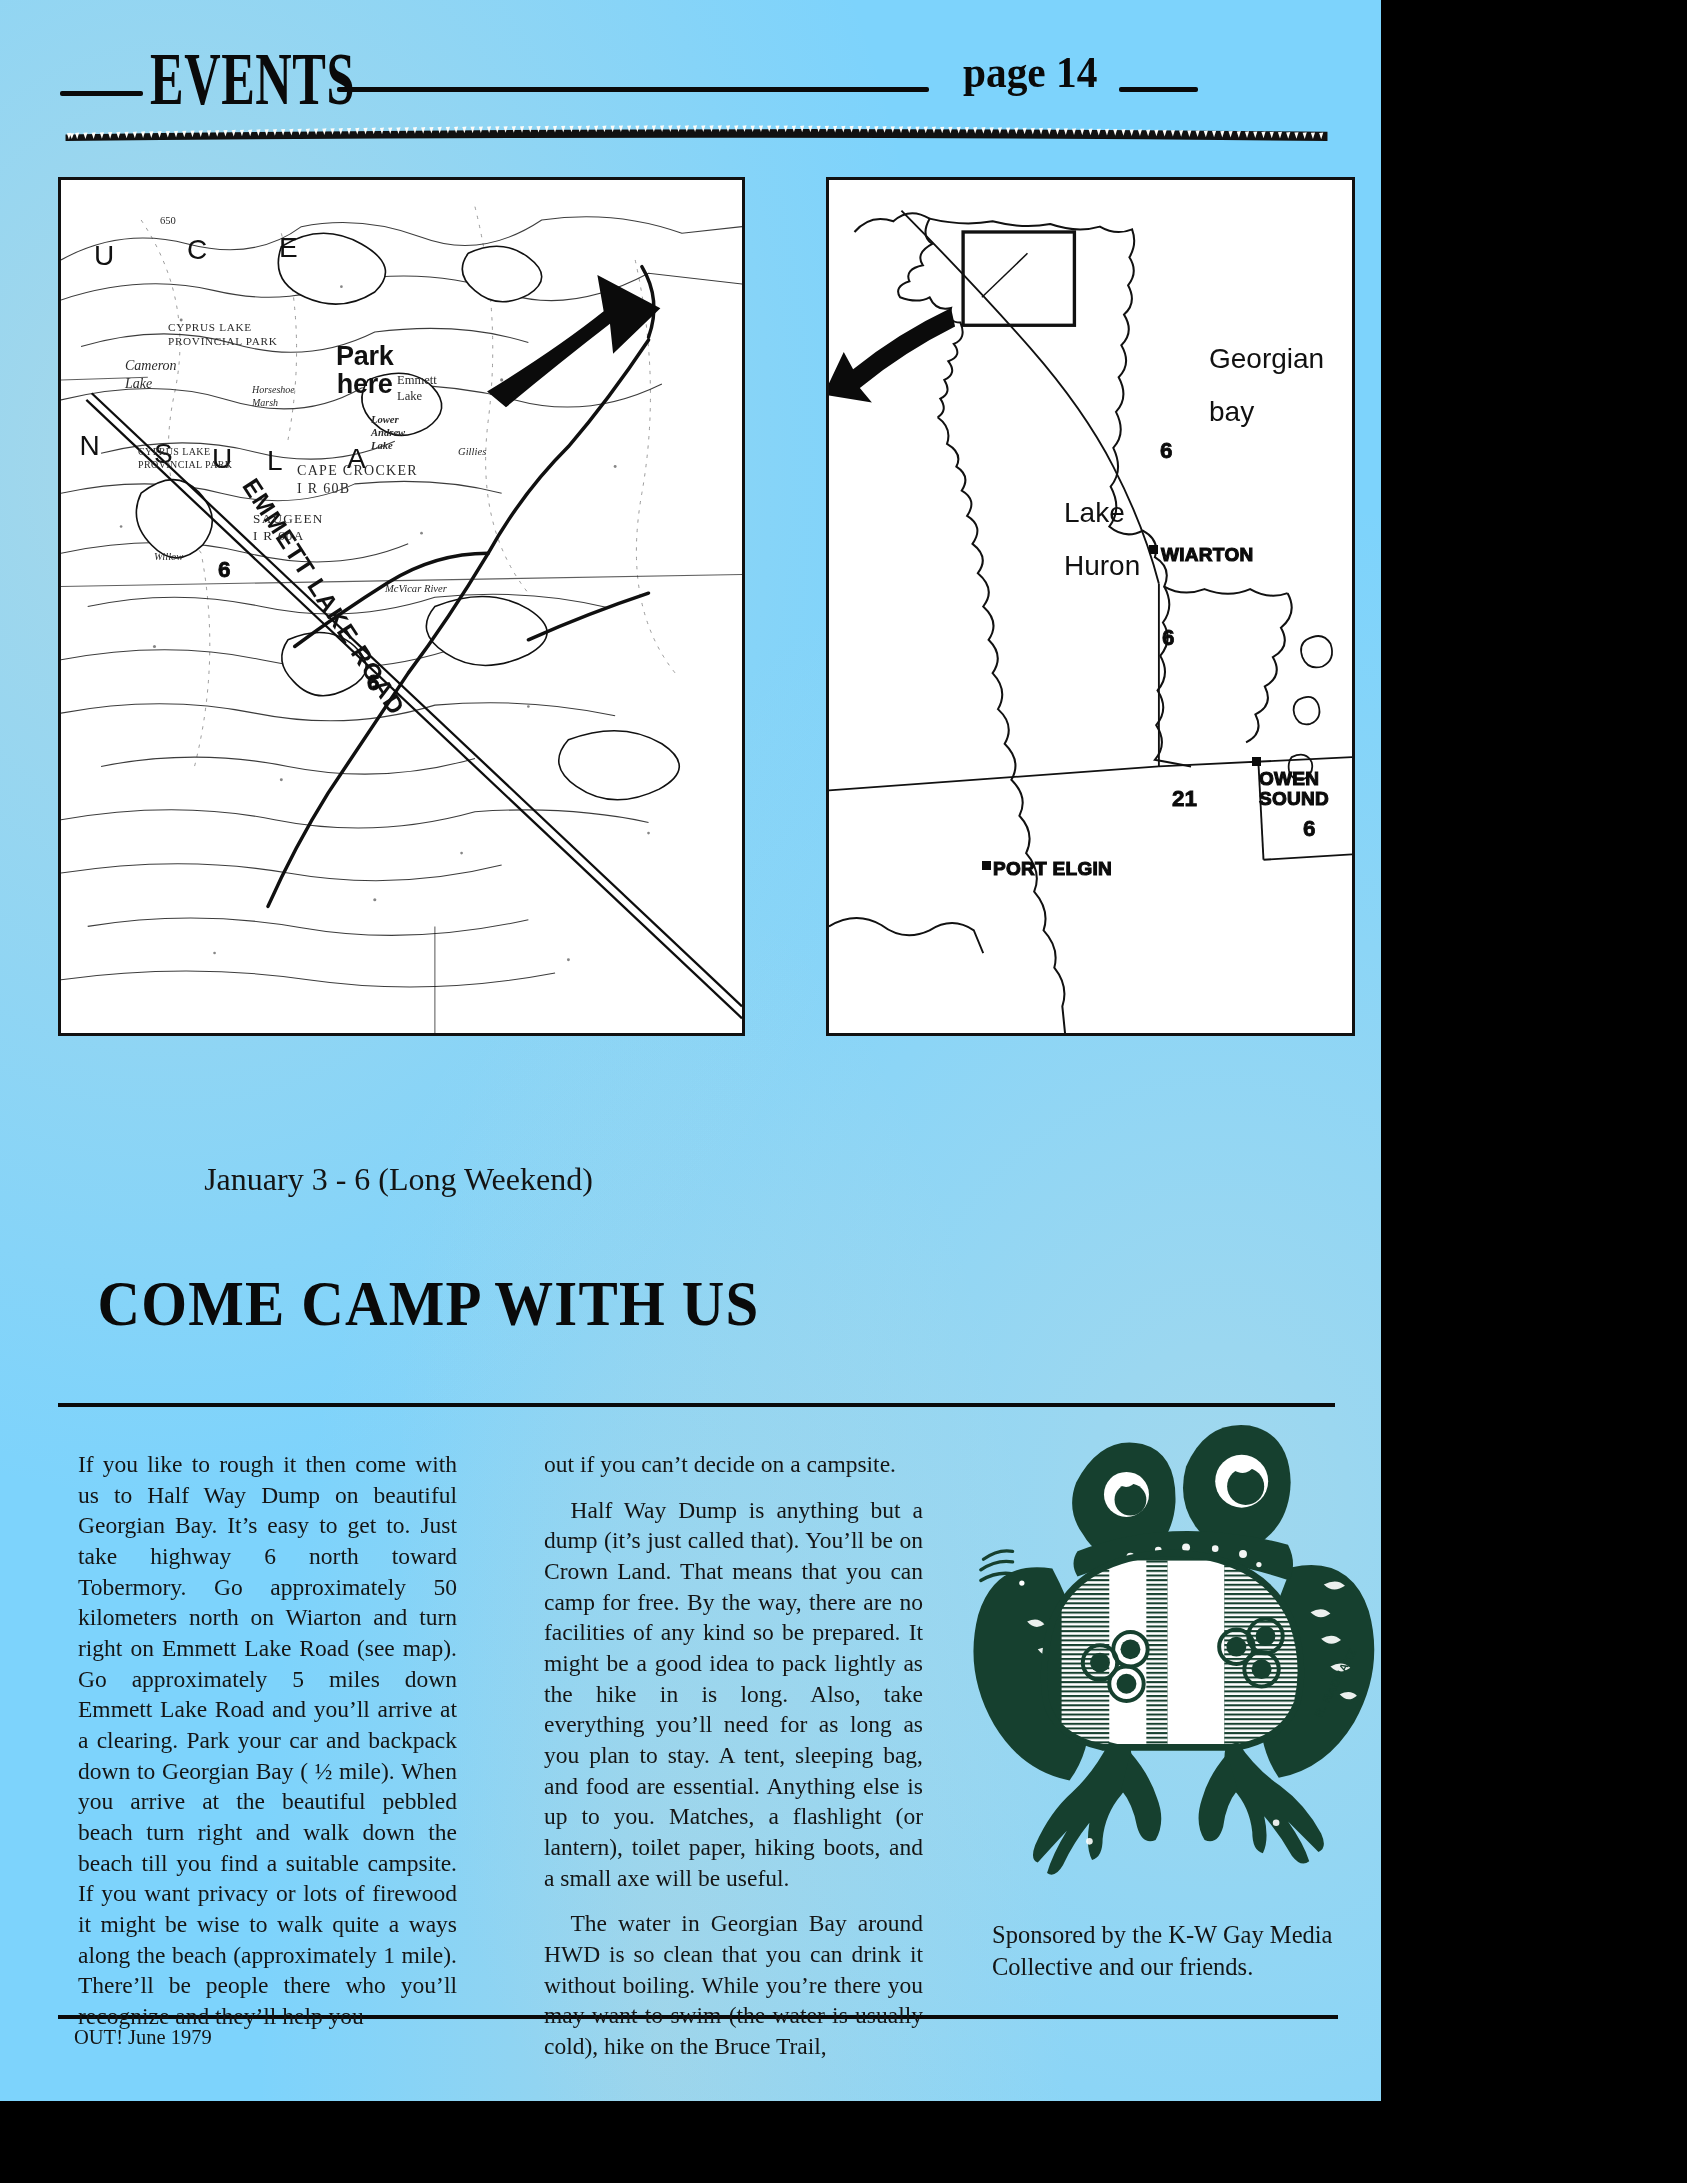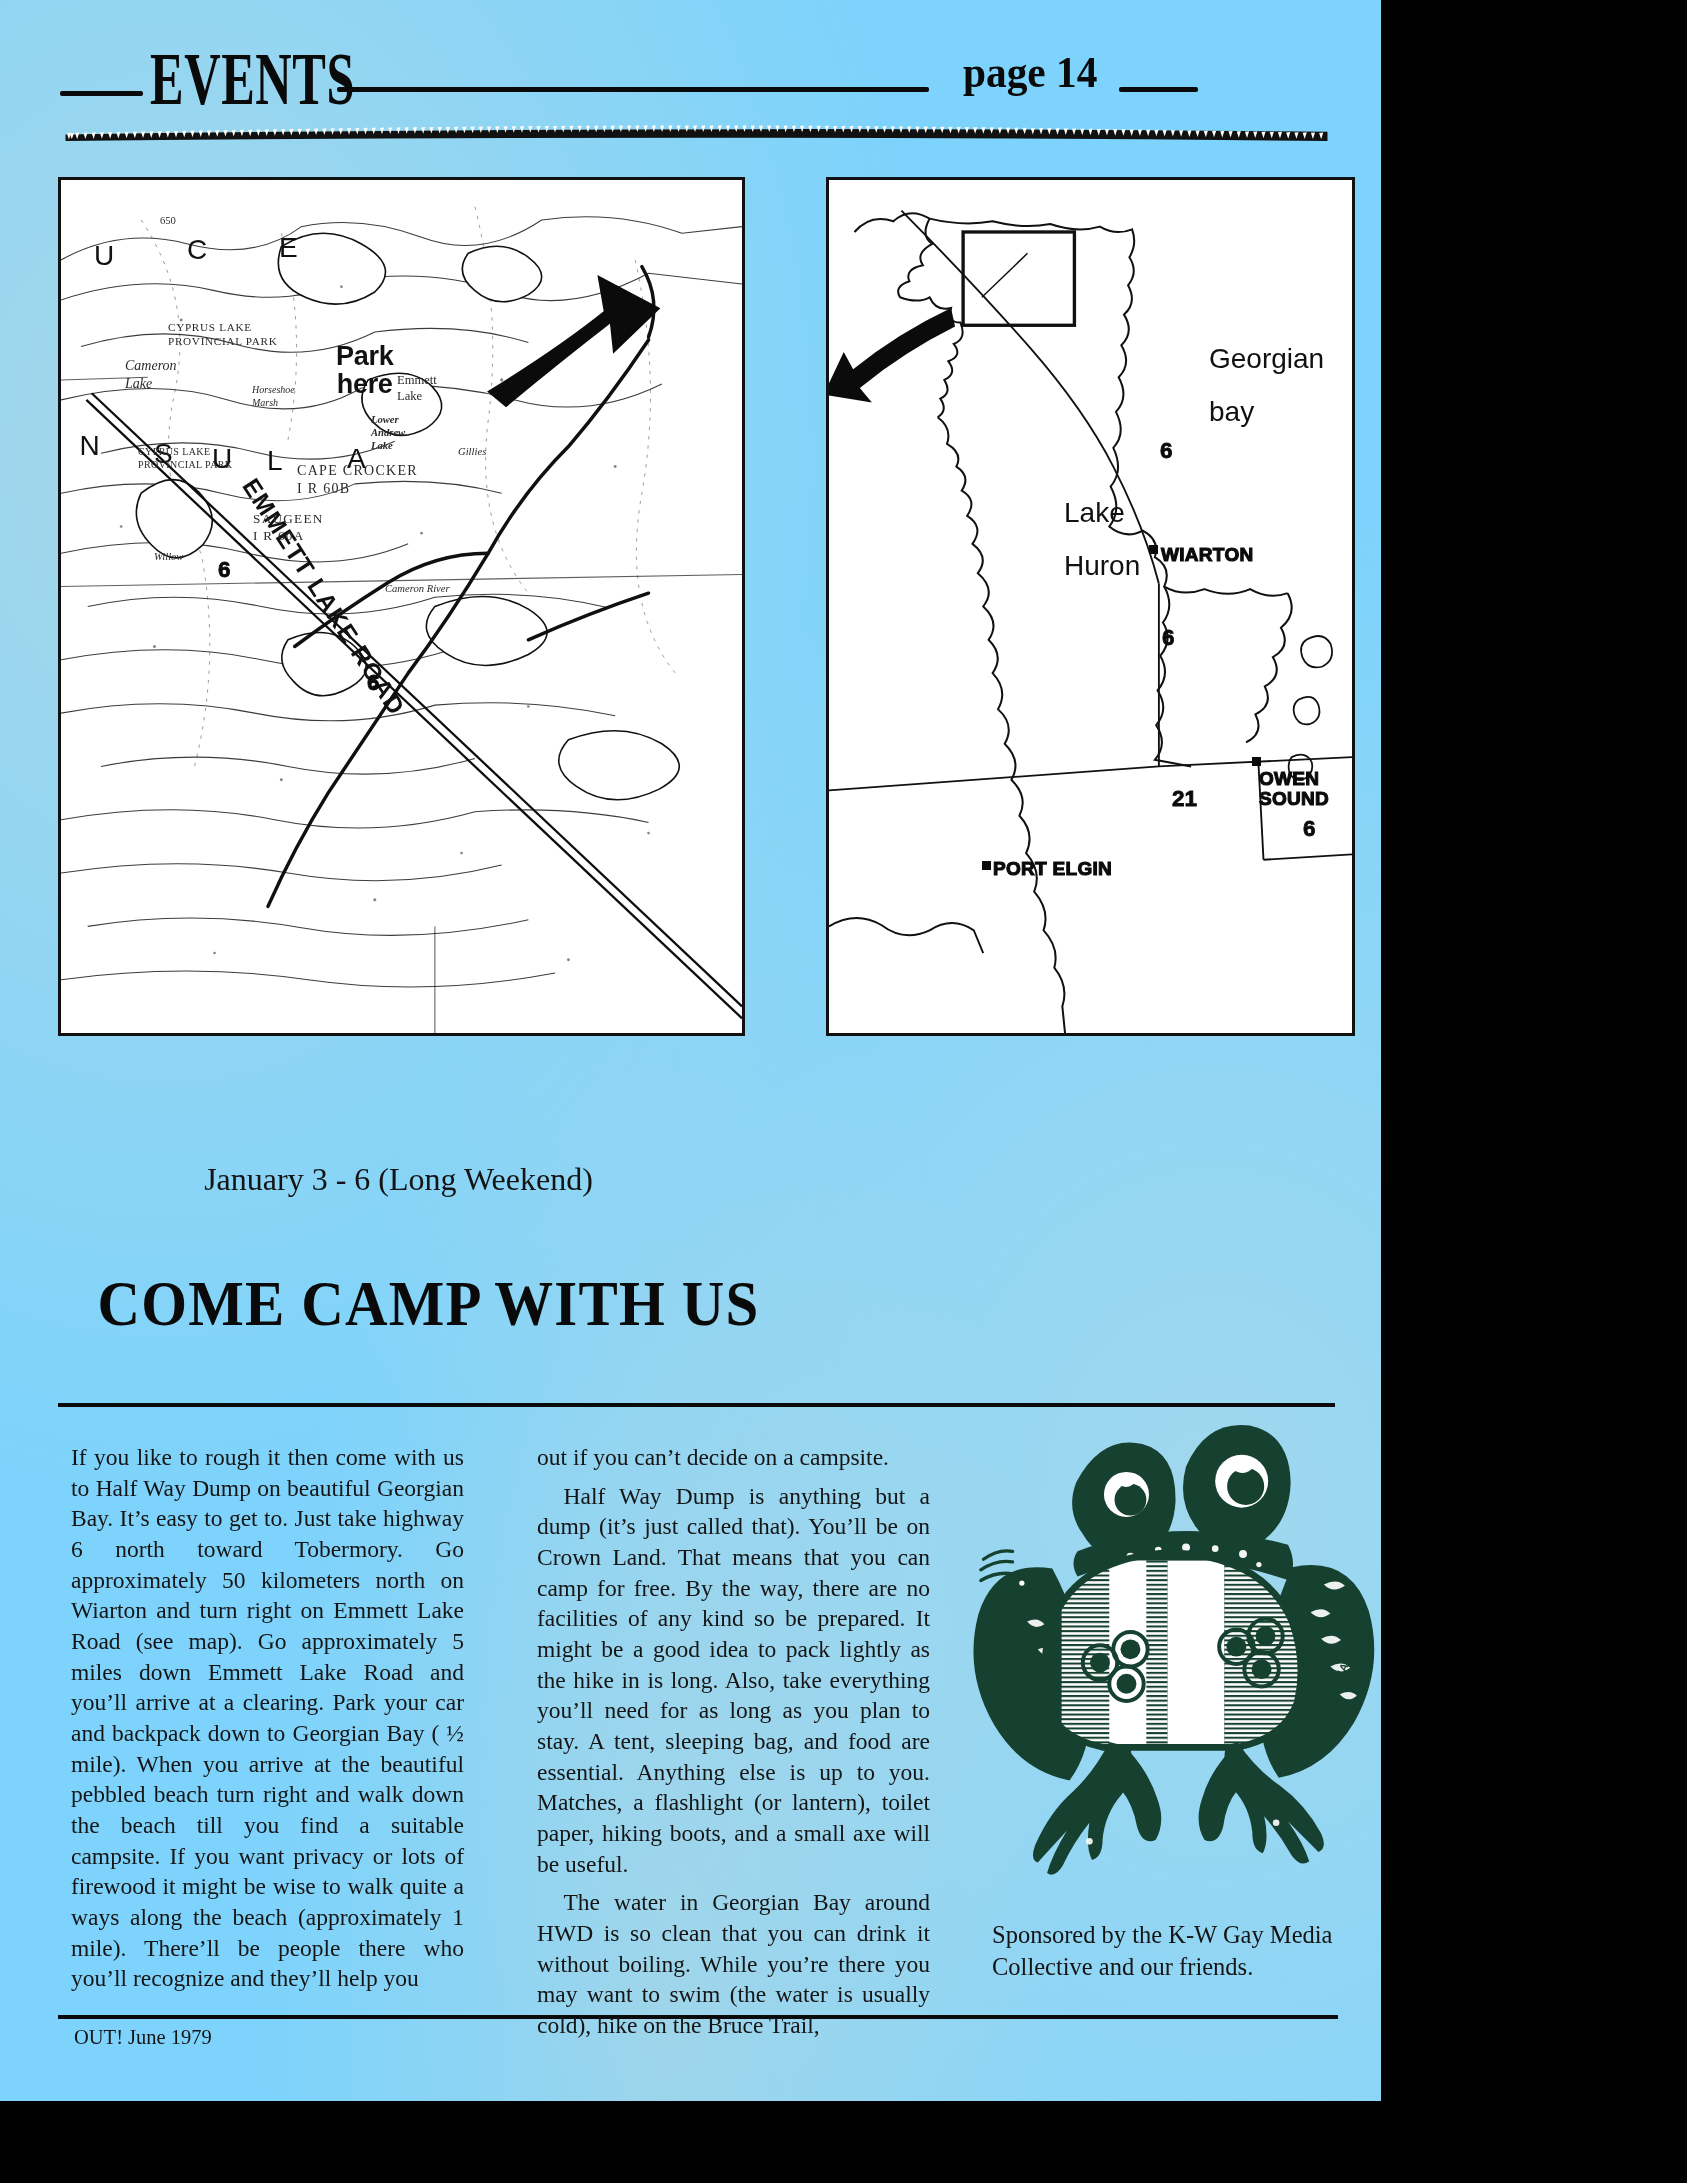--- a/index.html
+++ b/index.html
@@ -246,21 +246,21 @@
     font-family: "Liberation Serif", "DejaVu Serif", serif;
     font-size: 23.5px;
     line-height: 1.305;
     color: #151515;
     text-align: justify;
     text-justify: inter-word;
     hyphens: none;
   }
   #body-col-1 { left: 63px; }
   #body-col-2 { left: 529px; }
-  .body-col p { margin: 8px; }
+  .body-col p { margin: 15px; }
   .body-col p + p { text-indent: 26.5px; }
 
   
   #frog-art {
     position: absolute;
     left: 953px; top: 1403px;
     width: 437px; height: 490px;
   }
   #frog-art svg { display: block; }
 
@@ -412,21 +412,21 @@
 Lake</div>
     <div class="topo-label" style="left:77px; top:266px; font-size:10px; letter-spacing:0.4px;">CYPRUS LAKE
 PROVINCIAL PARK</div>
     <div class="topo-label" style="left:236px; top:282px; font-size:14px; letter-spacing:1.3px;">CAPE CROCKER
 I R 60B</div>
     <div class="topo-label" style="left:192px; top:331px; font-size:13.2px; letter-spacing:1.3px;">SAUGEEN
 I R 60A</div>
     <div class="topo-label" style="left:191px; top:204px; font-size:10px; font-style:italic;">Horseshoe
 Marsh</div>
     <div class="topo-label" style="left:93px; top:370px; font-size:10.6px; font-style:italic;">Willow</div>
-    <div class="topo-label" style="left:324px; top:402px; font-size:10.6px; font-style:italic;">Cameron  River</div>
+    <div class="topo-label" style="left:324px; top:402px; font-size:10.6px; font-style:italic;">McVicar  River</div>
     <div class="topo-label" style="left:397px; top:265px; font-size:10.6px; font-style:italic;">Gillies</div>
     <div class="topo-label" style="left:99px; top:34px; font-size:10.6px;">650</div>
 
     <div class="hwy-num" style="left:157px; top:377px;">6</div>
     <div class="hwy-num" style="left:306px; top:490px;">6</div>
   </div>
 
   <div id="map-right">
     <svg class="map-svg" viewBox="0 0 780 1280" preserveAspectRatio="none" xmlns="http://www.w3.org/2000/svg" aria-hidden="true">
       <rect width="780" height="1280" fill="#ffffff"></rect>

